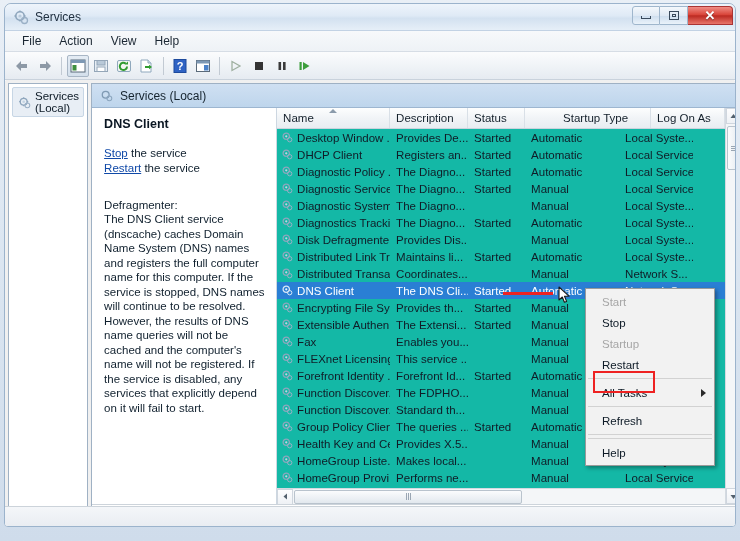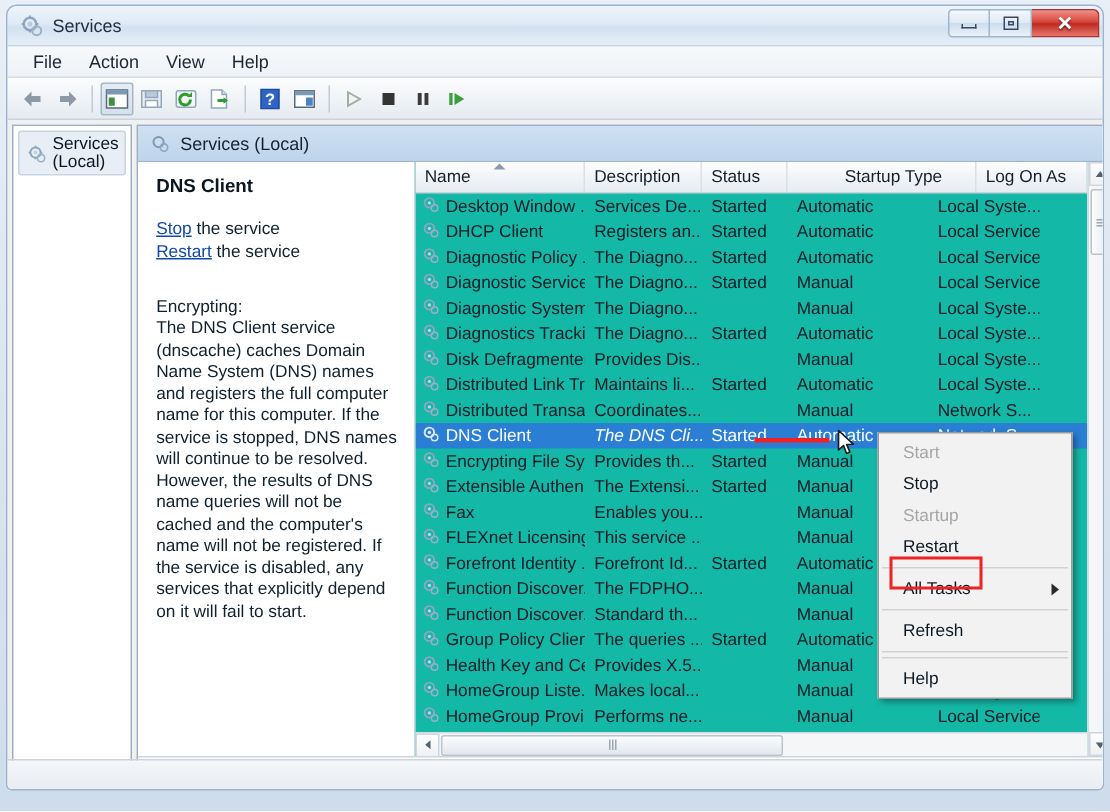--- a/index.html
+++ b/index.html
@@ -477,21 +477,21 @@
           <div class="panes">
 
             <div class="detail">
               <h2>DNS Client</h2>
               <div class="act-line">
                 <span class="link">Stop</span><span> the service</span>
               </div>
               <div class="act-line">
                 <span class="link">Restart</span><span> the service</span>
               </div>
-              <div class="desc-label">Encrypting:</div>
+              <div class="desc-label">Defragmenter:</div>
               <div class="desc-body">The DNS Client service (dnscache) caches Domain Name System (DNS) names and registers the full computer name for this computer. If the service is stopped, DNS names will continue to be resolved. However, the results of DNS name queries will not be cached and the computer's name will not be registered. If the service is disabled, any services that explicitly depend on it will fail to start.</div>
             </div>
 
             <div class="list-wrap">
               <div class="list-head" id="list-head">
                   <div class="hcell" style="width: 113px;">
                     <span>Name</span>
                     <span class="sort-arrow"></span>
                   </div>
                   <div class="hcell" style="width: 78px;">
@@ -510,21 +510,21 @@
               <div class="rows" id="list-rows">
                   <div class="row">
                     <div class="cell name" style="width: 113px;">
                       <span><svg width="12" height="12" viewBox="0 0 16 16">
                           <circle cx="7" cy="7" r="4.2" fill="none" stroke="#8ea6bd" stroke-width="1.7"></circle>
                           <circle cx="7" cy="7" r="1.5" fill="#c3d3e2"></circle>
                           <circle cx="11.6" cy="11.6" r="2.9" fill="none" stroke="#9ab0c6" stroke-width="1.3"></circle>
                         </svg></span>
                       <span>Desktop Window ...</span>
                     </div>
-                    <div class="cell" style="width: 78px;">Services De...</div>
+                    <div class="cell" style="width: 78px;">Provides De...</div>
                     <div class="cell" style="width: 57px;">Started</div>
                     <div class="cell" style="width: 94px;">Automatic</div>
                     <div class="cell" style="width: 74px;">Local Syste...</div>
                   </div>
                   <div class="row">
                     <div class="cell name" style="width: 113px;">
                       <span><svg width="12" height="12" viewBox="0 0 16 16">
                           <circle cx="7" cy="7" r="4.2" fill="none" stroke="#8ea6bd" stroke-width="1.7"></circle>
                           <circle cx="7" cy="7" r="1.5" fill="#c3d3e2"></circle>
                           <circle cx="11.6" cy="11.6" r="2.9" fill="none" stroke="#9ab0c6" stroke-width="1.3"></circle>
@@ -636,21 +636,21 @@
                   </div>
                   <div class="row sel">
                     <div class="cell name" style="width: 113px;">
                       <span><svg width="12" height="12" viewBox="0 0 16 16">
                           <circle cx="7" cy="7" r="4.2" fill="none" stroke="#dbe9f7" stroke-width="1.7"></circle>
                           <circle cx="7" cy="7" r="1.5" fill="#eaf3fc"></circle>
                           <circle cx="11.6" cy="11.6" r="2.9" fill="none" stroke="#dbe9f7" stroke-width="1.3"></circle>
                         </svg></span>
                       <span>DNS Client</span>
                     </div>
-                    <div class="cell" style="width: 78px; font-style: italic;">The DNS Cli...</div>
+                    <div class="cell" style="width: 78px;">The DNS Cli...</div>
                     <div class="cell" style="width: 57px;">Started</div>
                     <div class="cell" style="width: 94px;">Automatic</div>
                     <div class="cell" style="width: 74px;">Network S...</div>
                   </div>
                   <div class="row">
                     <div class="cell name" style="width: 113px;">
                       <span><svg width="12" height="12" viewBox="0 0 16 16">
                           <circle cx="7" cy="7" r="4.2" fill="none" stroke="#8ea6bd" stroke-width="1.7"></circle>
                           <circle cx="7" cy="7" r="1.5" fill="#c3d3e2"></circle>
                           <circle cx="11.6" cy="11.6" r="2.9" fill="none" stroke="#9ab0c6" stroke-width="1.3"></circle>

